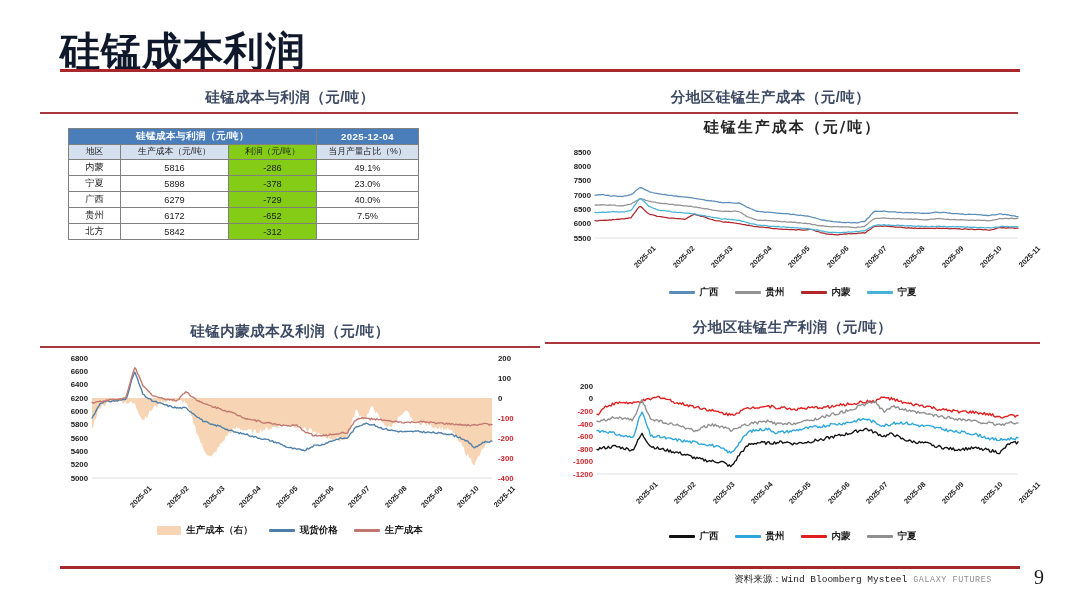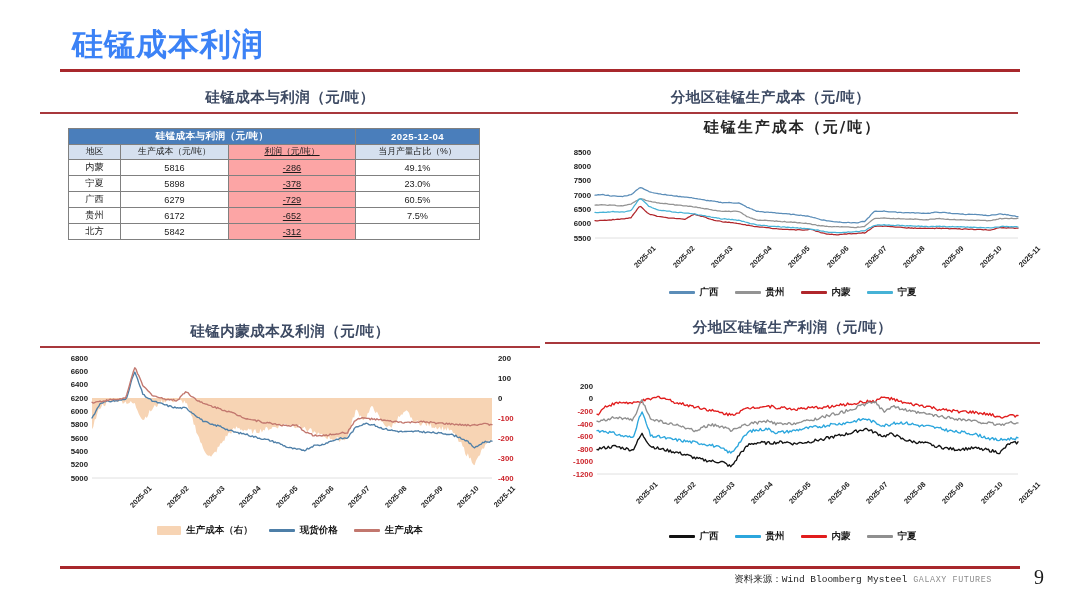--- a/index.html
+++ b/index.html
@@ -8,22 +8,22 @@
     width:1080px; height:608px;
     background:#ffffff;
     font-family:"Liberation Sans","DejaVu Sans",sans-serif;
     overflow:hidden;
     position:relative;
   }
 
   
   #page-header { position:absolute; left:0; top:0; width:1080px; height:80px; }
   #page-title {
-    position:absolute; left:72px; top:24px;
-    font-size:31px; font-weight:bold; color:#3b82f6; letter-spacing:1px;
+    position:absolute; left:60px; top:24px;
+    font-size:40px; font-weight:bold; color:#0f172a; letter-spacing:1px;
     white-space:nowrap;
   }
   #title-rule {
     position:absolute; left:60px; top:69px; width:960px; height:3px;
     background:#a8282c;
   }
   #logo-wrap { position:absolute; right:36px; top:22px; display:flex; align-items:center; gap:9px; }
   #logo-mark { width:42px; height:42px; }
   #logo-text { font-size:27px; font-weight:bold; color:#111; letter-spacing:2px; white-space:nowrap; }
 
@@ -53,22 +53,22 @@
   }
   #cost-profit-table .hdr-main {
     background:#4a7ebb; color:#ffffff; font-weight:bold; font-size:9.6px;
     letter-spacing:.4px; height:15px;
   }
   #cost-profit-table .hdr-sub {
     background:#d5e0ef; color:#1b1b1b; font-size:8.8px;
   }
   #cost-profit-table .c-region { width:52px; }
   #cost-profit-table .c-cost   { width:108px; }
-  #cost-profit-table .c-profit { width:127px; background:#fca5a5;text-decoration:underline; }
-  #cost-profit-table .c-share  { width:124px; }
+  #cost-profit-table .c-profit { width:88px; background:#84cc16; }
+  #cost-profit-table .c-share  { width:102px; }
 
   
   .chart-inner-title {
     text-align:center; font-weight:bold; color:#262626;
     letter-spacing:2px; font-family:"DejaVu Serif","Liberation Serif",serif;
   }
   .xtick {
     position:absolute; font-size:7.4px; font-weight:bold; color:#1a1a1a;
     transform:rotate(-45deg); transform-origin:right top; white-space:nowrap;
     font-family:"Liberation Sans","DejaVu Sans",sans-serif;
@@ -131,21 +131,21 @@
     <tr>
       <td class="c-region">宁夏</td>
       <td class="c-cost">5898</td>
       <td class="c-profit">-378</td>
       <td class="c-share">23.0%</td>
     </tr>
     <tr>
       <td class="c-region">广西</td>
       <td class="c-cost">6279</td>
       <td class="c-profit">-729</td>
-      <td class="c-share">60.5%</td>
+      <td class="c-share">40.0%</td>
     </tr>
     <tr>
       <td class="c-region">贵州</td>
       <td class="c-cost">6172</td>
       <td class="c-profit">-652</td>
       <td class="c-share">7.5%</td>
     </tr>
     <tr>
       <td class="c-region">北方</td>
       <td class="c-cost">5842</td>

